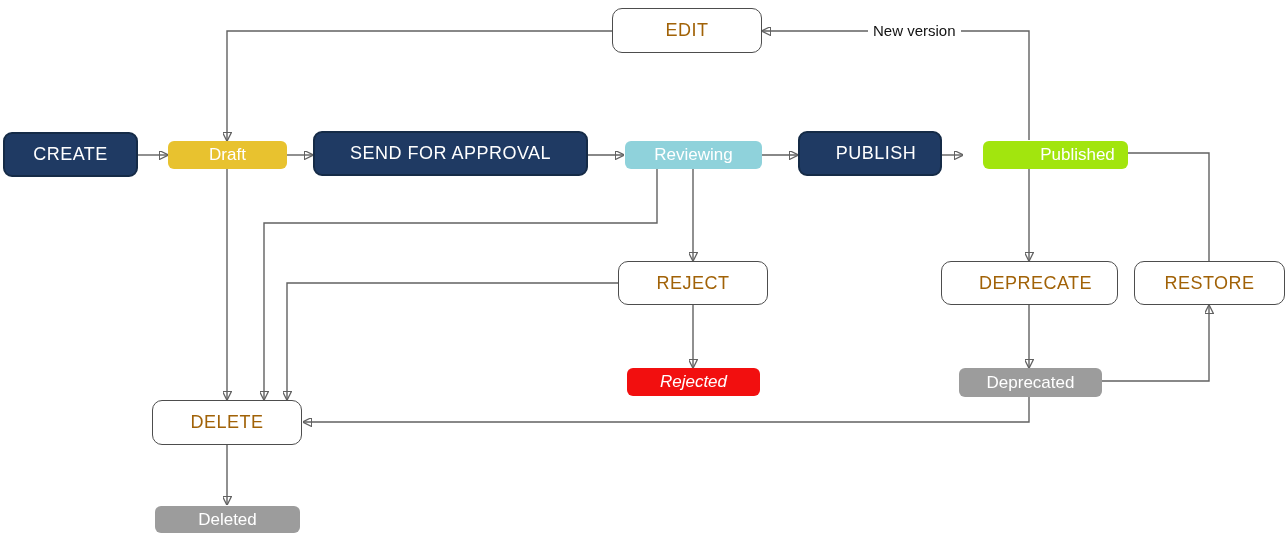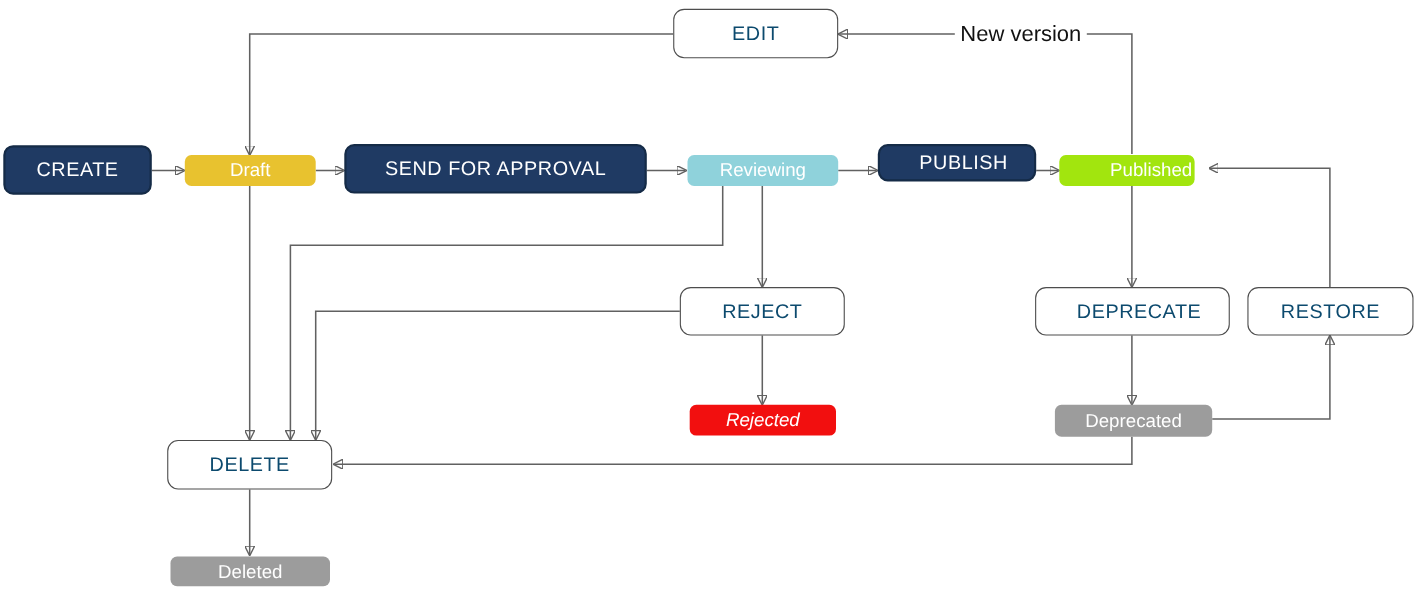--- a/index.html
+++ b/index.html
@@ -12,32 +12,32 @@
   .node{
     position:absolute;display:flex;align-items:center;justify-content:center;
     box-sizing:border-box;text-align:center;white-space:nowrap;
   }
   .action{
     background:#1f3a63;border:2px solid #152b47;border-radius:9px;
     color:#ffffff;font-size:18px;letter-spacing:.5px;
   }
   .outline{
     background:#ffffff;border:1.6px solid #4d4d4d;border-radius:10px;
-    color:#0c4a6e;font-size:18px;letter-spacing:.5px;
+    color:#a16207;font-size:18px;letter-spacing:.5px;
   }
   .state{
     border-radius:6px;color:#ffffff;font-size:17px;border:none;
   }
   .state.gold{background:#e8c22f;}
   .state.teal{background:#8fd2db;}
   .state.lime{background:#a2e50e;}
   .state.red{background:#f20f0f;}
   .state.gray{background:#9c9c9c;}
   .edge-label{
-    position:absolute;background:#ffffff;color:#111111;font-size:20px;
+    position:absolute;background:#ffffff;color:#111111;font-size:15px;
     padding:0 5px;line-height:20px;
   }
 </style>
 </head>
 <body>
 
 <div class="canvas">
 
   <svg class="edges" width="1286" height="544" viewBox="0 0 1286 544" xmlns="http://www.w3.org/2000/svg">
     <defs>
@@ -66,23 +66,23 @@
   </svg>
 
   <div class="node action" style="left:3px;top:132px;width:135px;height:45px;">CREATE</div>
 
   <div class="node state gold" style="left:168px;top:141px;width:119px;height:28px;">Draft</div>
 
   <div class="node action" style="left:313px;top:131px;width:275px;height:45px;">SEND FOR APPROVAL</div>
 
   <div class="node state teal" style="left:625px;top:141px;width:137px;height:28px;">Reviewing</div>
 
-  <div class="node action" style="left:798px;top:131px;width:144px;height:34px;padding-left:12px;">PUBLISH</div>
+  <div class="node action" style="left:798px;top:131px;width:144px;height:45px;padding-left:12px;">PUBLISH</div>
 
-  <div class="node state lime" style="left:963px;top:141px;width:123px;height:28px;padding-left:44px;">Published</div>
+  <div class="node state lime" style="left:983px;top:141px;width:145px;height:28px;padding-left:44px;">Published</div>
 
   <div class="node outline" style="left:612px;top:8px;width:150px;height:45px;">EDIT</div>
 
   <div class="node outline" style="left:618px;top:261px;width:150px;height:44px;">REJECT</div>
 
   <div class="node state red" style="left:627px;top:368px;width:133px;height:28px;font-style:italic;">Rejected</div>
 
   <div class="node outline" style="left:941px;top:261px;width:177px;height:44px;padding-left:12px;">DEPRECATE</div>
 
   <div class="node outline" style="left:1134px;top:261px;width:151px;height:44px;">RESTORE</div>

